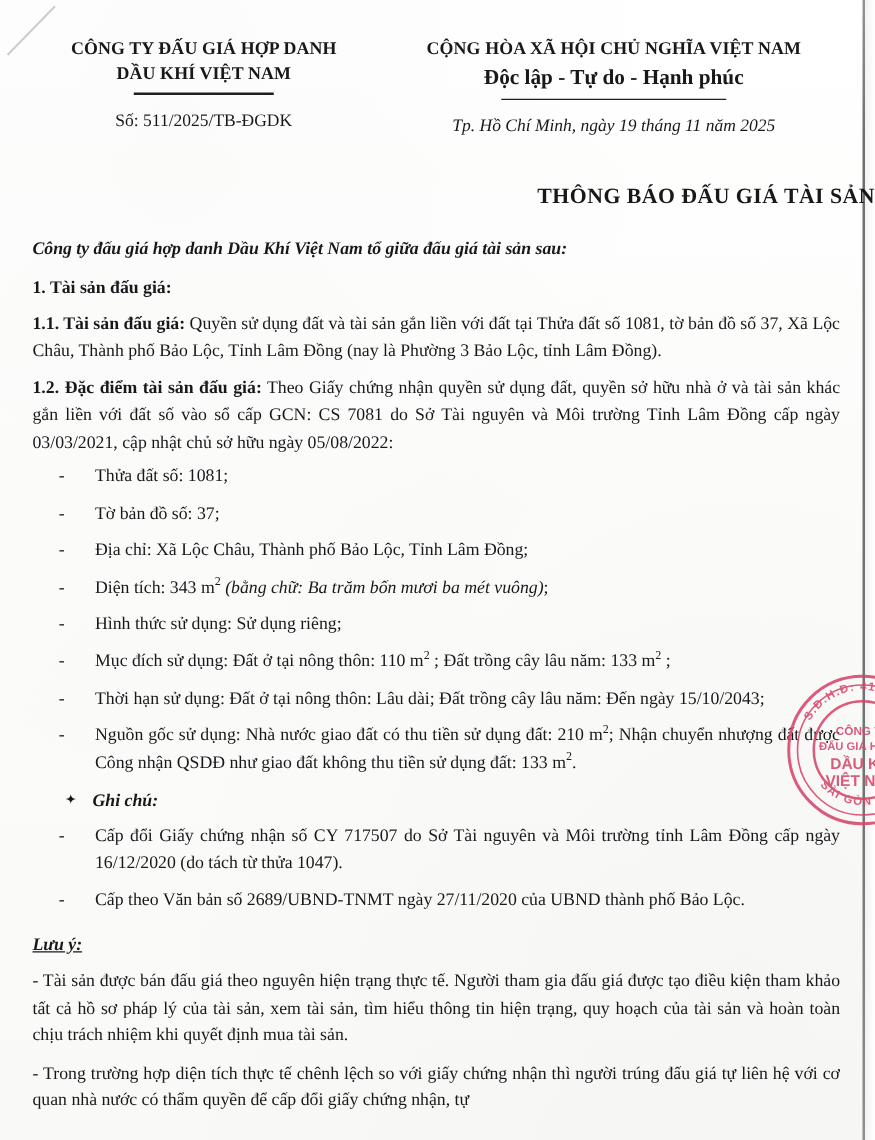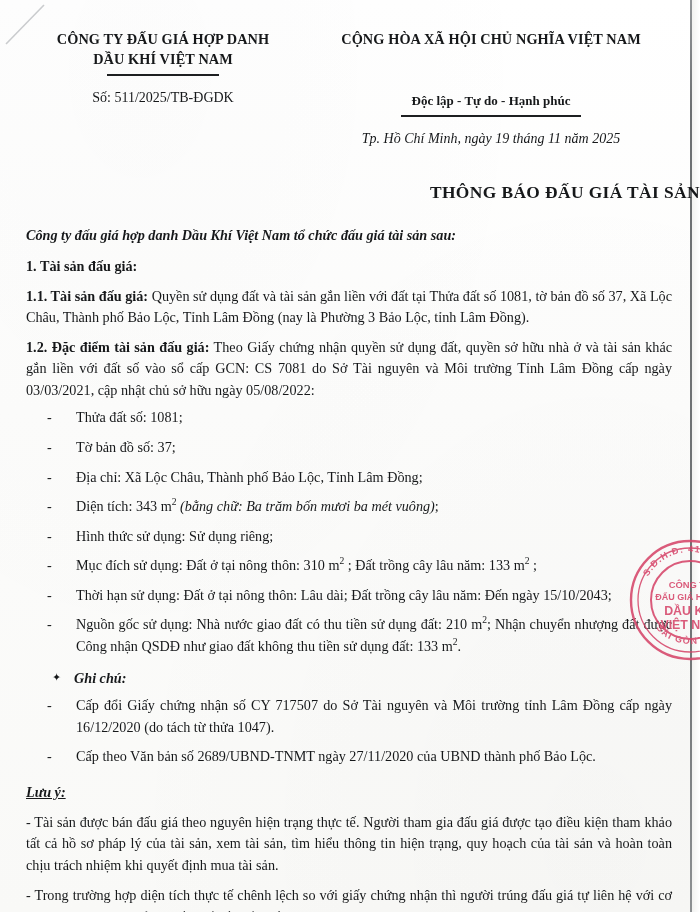--- a/index.html
+++ b/index.html
@@ -83,23 +83,22 @@
     padding-right: 26px;
   }
   .org-line {
     font-weight: bold;
     font-size: 14.3px;
     line-height: 1.38;
     letter-spacing: .1px;
   }
   .motto {
     font-weight: bold;
-    font-size: 13px;
+    font-size: 17px;
     line-height: 1.42;
-    margin-top: 42px;
   }
   .rule {
     width: 112px;
     height: 1.6px;
     background: #1d1f21;
     margin: 5px auto 0;
   }
   .rule-wide {
     width: 180px;
   }
@@ -242,39 +241,39 @@
         <div class="rule rule-wide"></div>
         <div class="sub-line italic">Tp. Hồ Chí Minh, ngày 19 tháng 11 năm 2025</div>
       </div>
     </div>
 
     <div class="doc-title">THÔNG BÁO ĐẤU GIÁ TÀI SẢN</div>
 
     <div class="body-area">
 
 
-      <p class="para center bold it">Công ty đấu giá hợp danh Dầu Khí Việt Nam tổ chức đấu giá tài sản sau:</p>
+      <p class="para center bold it">Công ty đấu giá hợp danh Dầu Khí Việt Nam tổ giữa đấu giá tài sản sau:</p>
 
       <p class="section-head">1. Tài sản đấu giá:</p>
 
       <p class="item-head">
         <span class="bold">1.1. Tài sản đấu giá:</span><span> Quyền sử dụng đất và tài sản gắn liền với đất tại Thửa đất số 1081, tờ bản đồ số 37, Xã Lộc Châu, Thành phố Bảo Lộc, Tỉnh Lâm Đồng (nay là Phường 3 Bảo Lộc, tỉnh Lâm Đồng).</span>
       </p>
 
       <p class="item-head">
         <span class="bold">1.2. Đặc điểm tài sản đấu giá:</span><span> Theo Giấy chứng nhận quyền sử dụng đất, quyền sở hữu nhà ở và tài sản khác gắn liền với đất số vào sổ cấp GCN: CS 7081 do Sở Tài nguyên và Môi trường Tỉnh Lâm Đồng cấp ngày 03/03/2021, cập nhật chủ sở hữu ngày 05/08/2022:</span>
       </p>
 
       <ul class="dash-list" id="details-list">
           <li><span>Thửa đất số: 1081;</span></li>
           <li><span>Tờ bản đồ số: 37;</span></li>
           <li><span>Địa chỉ: Xã Lộc Châu, Thành phố Bảo Lộc, Tỉnh Lâm Đồng;</span></li>
           <li><span><span>Diện tích: 343 m</span><sup>2</sup><span class="it"> (bằng chữ: Ba trăm bốn mươi ba mét vuông)</span><span>;</span></span></li>
           <li><span>Hình thức sử dụng: Sử dụng riêng;</span></li>
-          <li><span><span>Mục đích sử dụng: Đất ở tại nông thôn: 310 m</span><sup>2</sup><span> ; Đất trồng cây lâu năm: 133 m</span><sup>2</sup><span> ;</span></span></li>
+          <li><span><span>Mục đích sử dụng: Đất ở tại nông thôn: 110 m</span><sup>2</sup><span> ; Đất trồng cây lâu năm: 133 m</span><sup>2</sup><span> ;</span></span></li>
           <li><span>Thời hạn sử dụng: Đất ở tại nông thôn: Lâu dài; Đất trồng cây lâu năm: Đến ngày 15/10/2043;</span></li>
           <li><span><span>Nguồn gốc sử dụng: Nhà nước giao đất có thu tiền sử dụng đất: 210 m</span><sup>2</sup><span>; Nhận chuyển nhượng đất được Công nhận QSDĐ như giao đất không thu tiền sử dụng đất: 133 m</span><sup>2</sup><span>.</span></span></li>
         </ul>
 
       <p class="note-head">Ghi chú:</p>
 
       <ul class="dash-list" id="notes-list">
           <li><span>Cấp đổi Giấy chứng nhận số CY 717507 do Sở Tài nguyên và Môi trường tỉnh Lâm Đồng  cấp ngày 16/12/2020 (do tách từ thửa 1047).</span></li>
           <li><span>Cấp theo Văn bản số 2689/UBND-TNMT ngày 27/11/2020 của UBND thành phố Bảo Lộc.</span></li>
         </ul>

